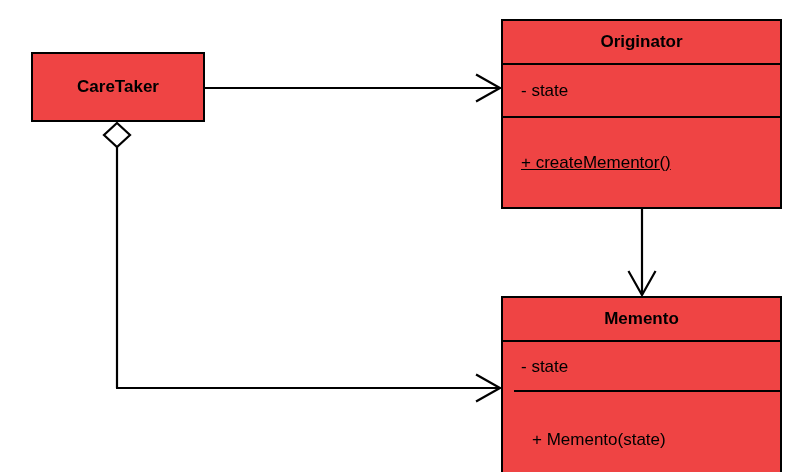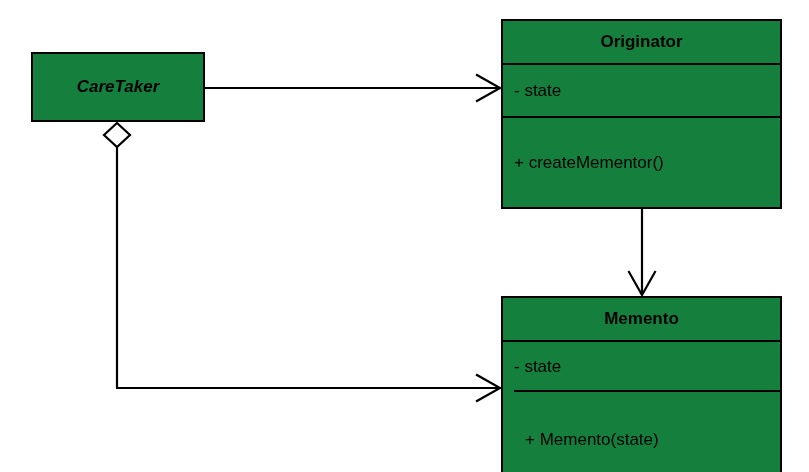--- a/index.html
+++ b/index.html
@@ -11,21 +11,21 @@
     position: relative;
     width: 809px;
     height: 472px;
     background: #ffffff;
     overflow: hidden;
     font-family: "Liberation Sans", sans-serif;
   }
   .uml-class {
     position: absolute;
     box-sizing: border-box;
-    background: #15803d;
+    background: #ef4444;
     border: 2px solid #000000;
     display: flex;
     flex-direction: column;
   }
   .compartment {
     box-sizing: border-box;
     position: relative;
     display: flex;
     flex-direction: column;
     justify-content: center;
@@ -37,21 +37,21 @@
     font-weight: bold;
     font-size: 17px;
     color: #000000;
     text-align: center;
     letter-spacing: 0px;
   }
   .member {
     font-size: 17px;
     color: #000000;
     text-align: left;
-    padding-left: 11px;
+    padding-left: 18px;
     line-height: 21px;
     white-space: pre;
   }
   .edge-svg {
     position: absolute;
     left: 0;
     top: 0;
     width: 809px;
     height: 472px;
     pointer-events: none;
@@ -76,34 +76,34 @@
       <line x1="116" y1="388" x2="500" y2="388" stroke="#000000" stroke-width="2.2"></line>
       <polyline points="477,375 500,388 477,401" fill="none" stroke="#000000" stroke-width="2.2" stroke-linecap="square" stroke-linejoin="miter"></polyline>
     </g>
 
     <g>
       <line x1="642" y1="209" x2="642" y2="295" stroke="#000000" stroke-width="2.2"></line>
       <polyline points="629,272 642,295 655,272" fill="none" stroke="#000000" stroke-width="2.2" stroke-linecap="square" stroke-linejoin="miter"></polyline>
     </g>
   </svg>
 
-  <div class="uml-class" style="left:31px; top:52px; width:174px; height:70px;font-style:italic;">
+  <div class="uml-class" style="left:31px; top:52px; width:174px; height:70px;">
     <div class="compartment" style="flex:1 1 auto;">
       <div class="cls-title">CareTaker</div>
     </div>
   </div>
 
   <div class="uml-class" style="left:501px; top:19px; width:281px; height:190px;">
     <div class="compartment" style="height:42px;">
       <div class="cls-title">Originator</div>
     </div>
     <div class="compartment" style="height:53px;">
       <div class="member">- state</div>
     </div>
-    <div class="compartment" style="flex:1 1 auto;">
+    <div class="compartment" style="flex:1 1 auto;text-decoration:underline;">
       <div class="member">+ createMementor()</div>
     </div>
   </div>
 
   <div class="uml-class" style="left:501px; top:296px; width:281px; height:192px;">
     <div class="compartment" style="height:42px;">
       <div class="cls-title">Memento</div>
     </div>
     <div class="compartment" style="height:50px;">
       <div class="member">- state</div>

